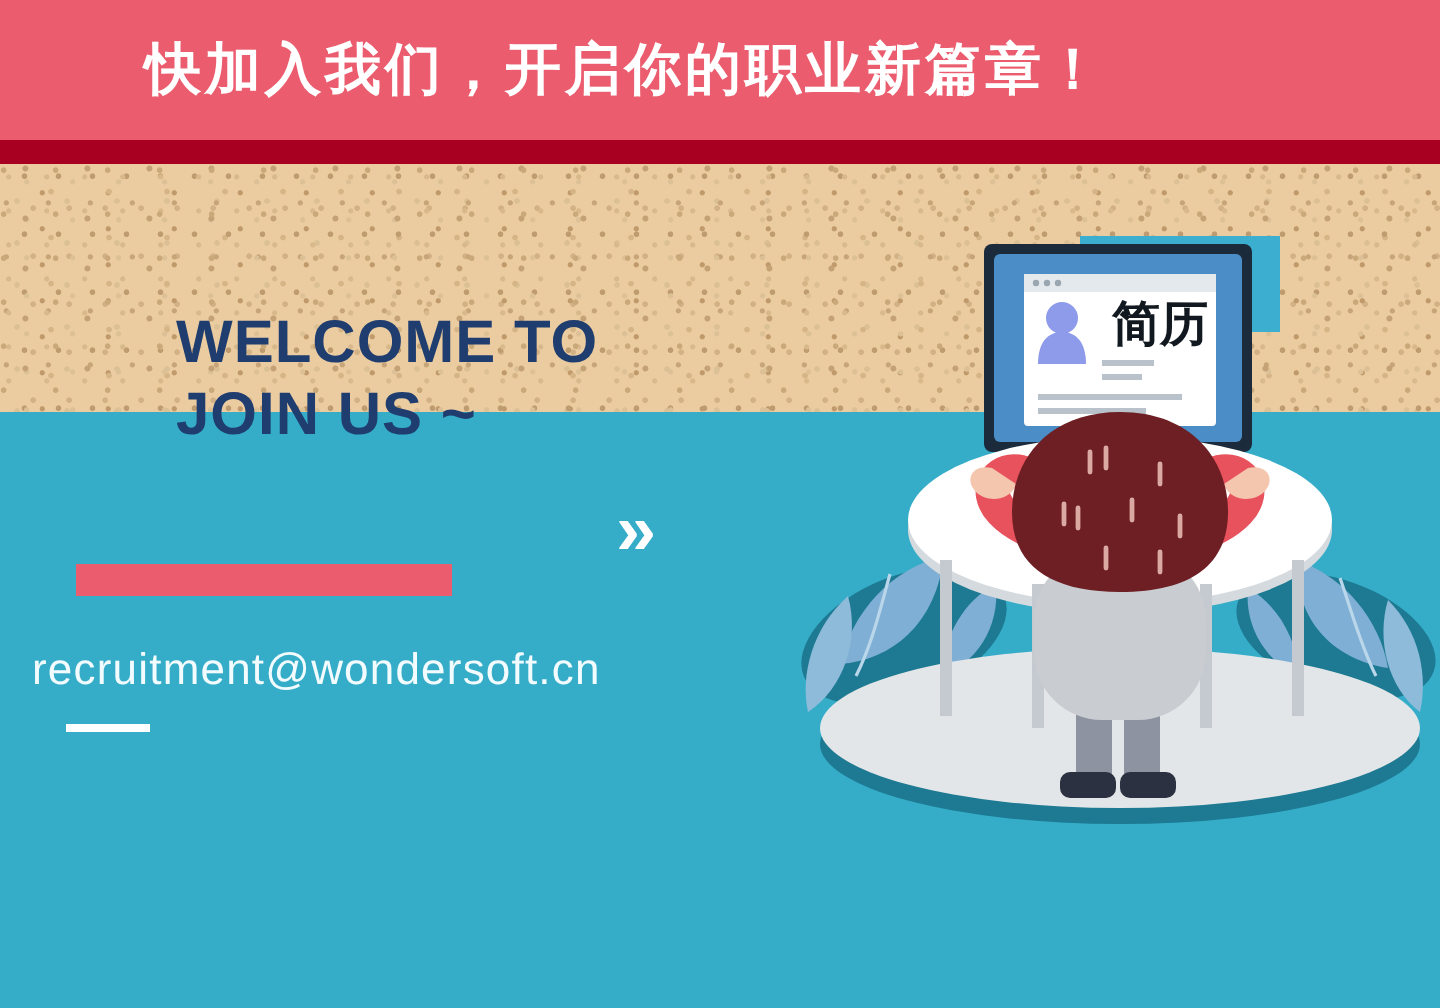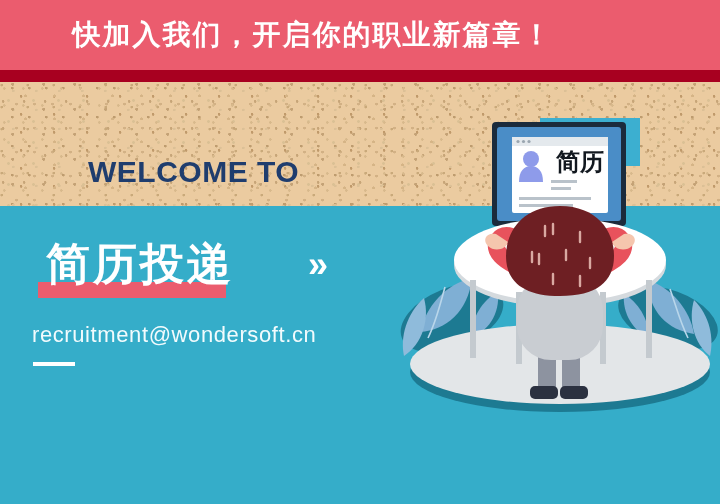--- a/index.html
+++ b/index.html
@@ -82,21 +82,21 @@
     letter-spacing:3px;
     line-height:56px;
     white-space:nowrap;
   }
   .cta-chevrons{
     position:absolute;left:270px;top:6px;
     color:#ffffff;font-size:36px;font-weight:bold;line-height:46px;
   }
 
   .email{
-    position:absolute;left:32px;top:322px;
+    position:absolute;left:16px;top:322px;
     color:#F2FBFD;
     font-size:22px;font-weight:normal;
     letter-spacing:0.6px;
     white-space:nowrap;
   }
   .rule{
     position:absolute;left:33px;top:362px;width:42px;height:4px;
     background:#ffffff;
   }
   .subject-label{
@@ -224,25 +224,25 @@
         <line x1="553" y1="274" x2="553" y2="284"></line>
         <line x1="580" y1="276" x2="580" y2="286"></line>
       </g>
     </g>
   </svg>
 
   <div class="headline">快加入我们，开启你的职业新篇章！</div>
 
   <div class="welcome">
     <span>WELCOME TO</span>
+    <span>JOIN US ~</span>
   </div>
 
   <div class="cta-wrap">
     <div class="cta-bar"></div>
-    <div class="cta-text">简历投递</div>
     <div class="cta-chevrons">»</div>
   </div>
 
   <div class="email">recruitment@wondersoft.cn</div>
   <div class="rule"></div>
 
 
 </div>
 
 </body></html>

